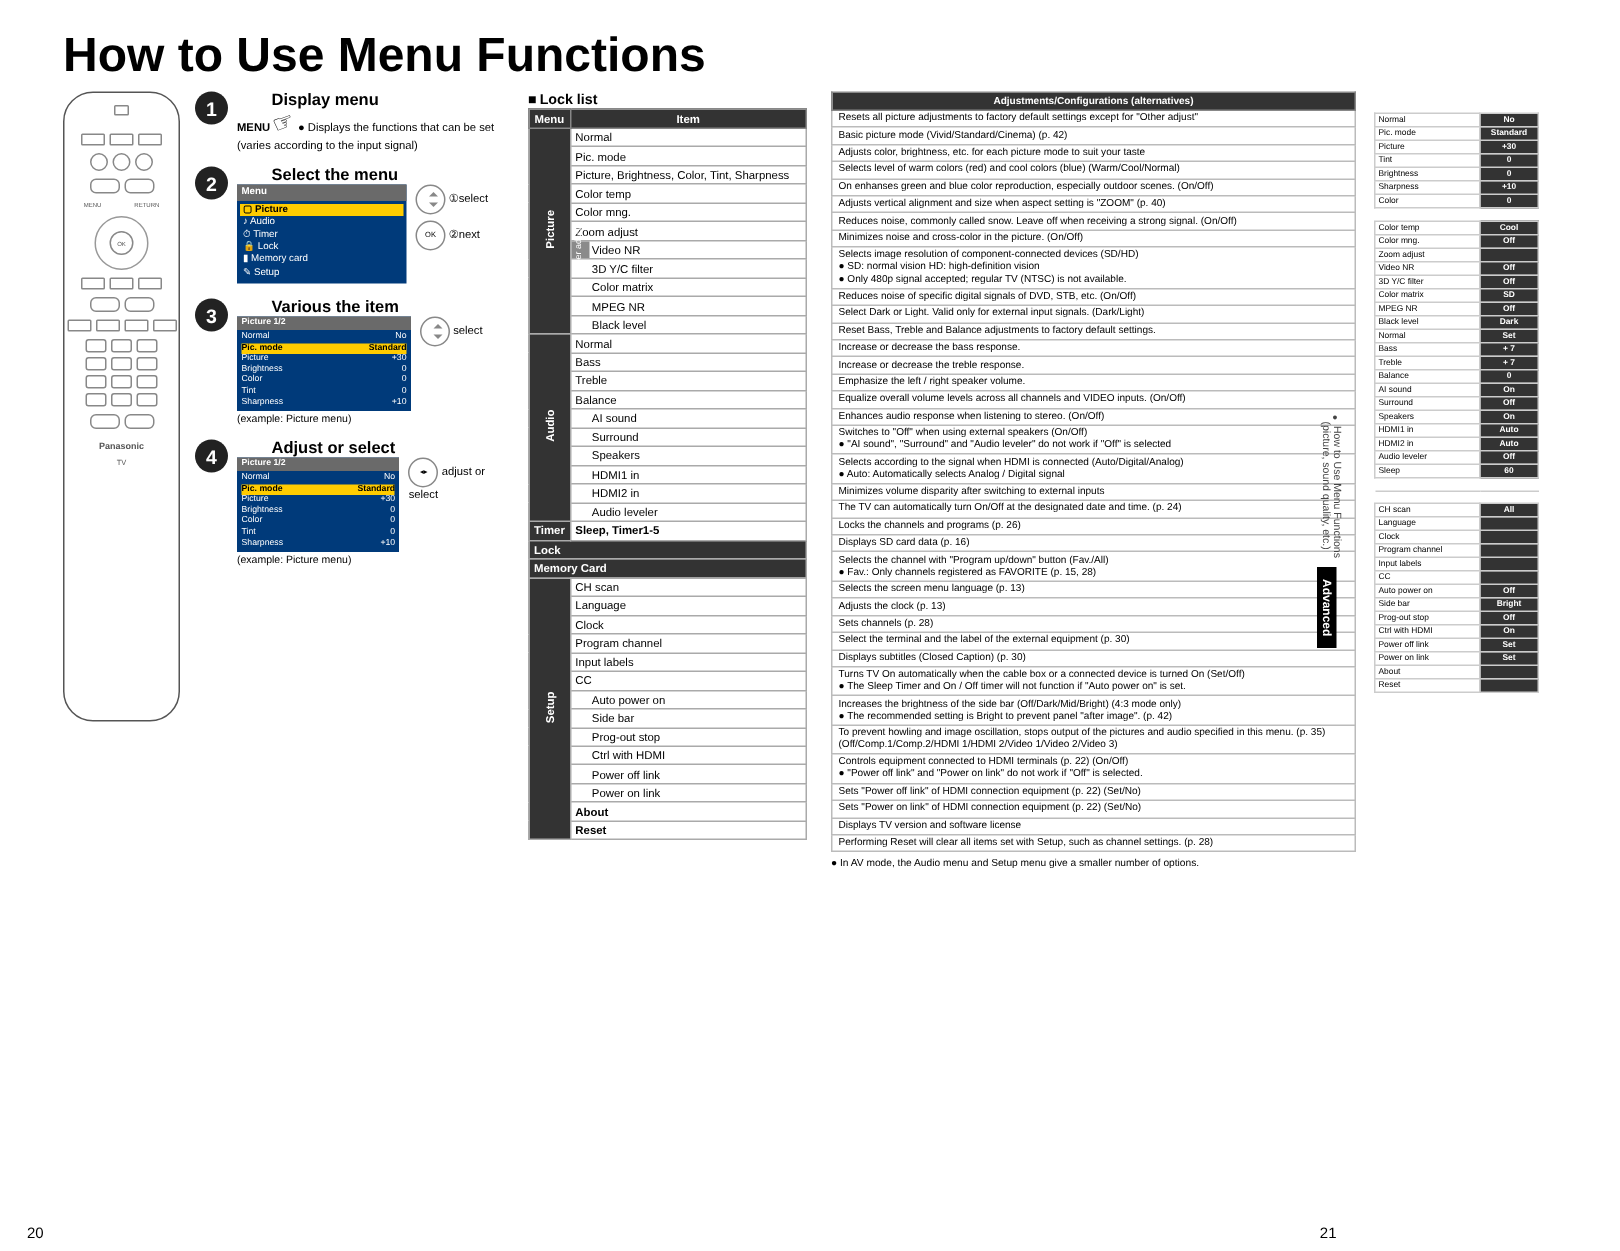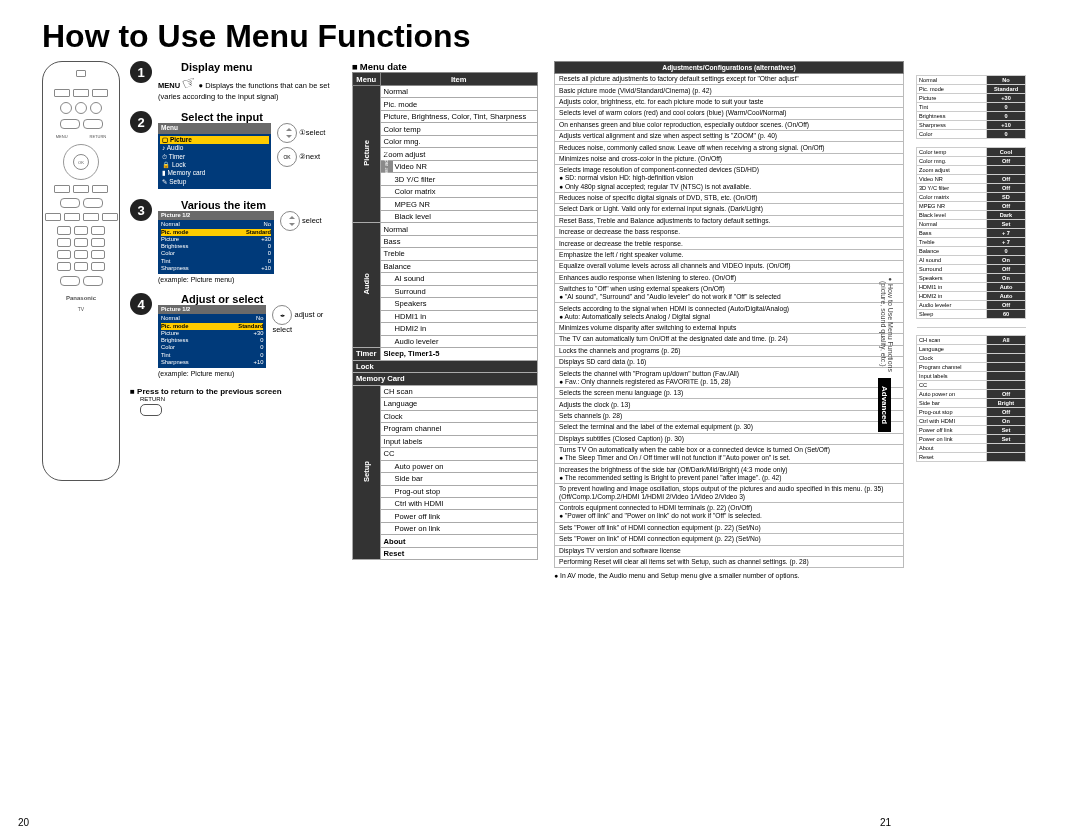--- a/index.html
+++ b/index.html
@@ -227,21 +227,21 @@
               <span style="font-weight:bold">MENU</span>
               <span class="hand-icon">☞</span>
               ● <span>Displays the functions that can be set (varies according to the input signal)</span>
             </div>
           </div>
         </div>
 
         <div class="step">
           <div class="circle">2</div>
           <div class="step-body">
-            <div class="step-title">Select the input</div>
+            <div class="step-title">Select the menu</div>
             <div style="display:flex;gap:6px;align-items:flex-start;">
               <div class="mini-osd">
                 <div class="hd">Menu</div>
                 <div class="hl">▢ <span>Picture</span></div>
                 <div>♪ <span>Audio</span></div>
                 <div>⏱ <span>Timer</span></div>
                 <div>🔒 <span>Lock</span></div>
                 <div>▮ <span>Memory card</span></div>
                 <div>✎ <span>Setup</span></div>
               </div>
@@ -330,30 +330,25 @@
                     <span>Sharpness</span>
                     <span>+10</span>
                   </div>
                 </div>
               <div class="tiny"><span class="ok-ring">◂▸</span> <span>adjust or select</span></div>
             </div>
             <div class="example">(example: Picture menu)</div>
           </div>
         </div>
 
-        <div class="press-sec">
-          <b>Press to return to the previous screen</b>
-          <div style="font-size:6px;margin-left:10px;">RETURN</div>
-          <span class="btn-oval"></span>
-        </div>
       </div>
     </div>
 
     <div class="midcol">
-      <div class="mlist-title">Menu date</div>
+      <div class="mlist-title">Lock list</div>
       <table class="ml">
         <tbody>
             <tr>
               <th>Menu</th>
               <th>Item</th>
             </tr>
         </tbody>
           <tbody id="ml-body">
             <tr>
               <td class="vcat" rowspan="11"><span class="vtext">Picture</span></td>

